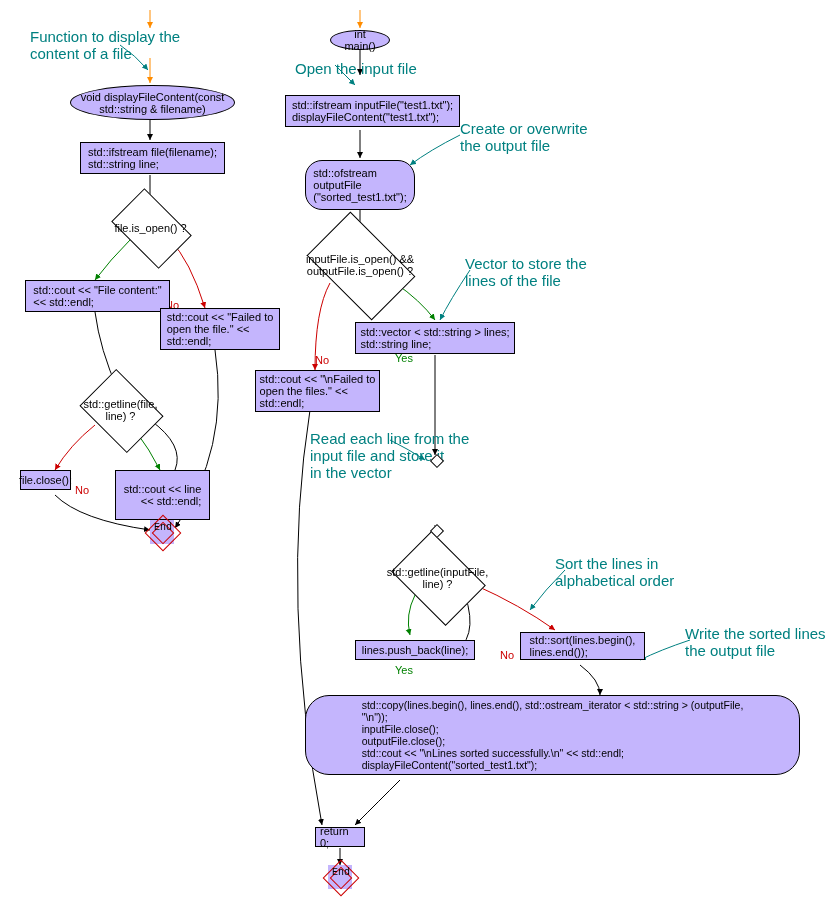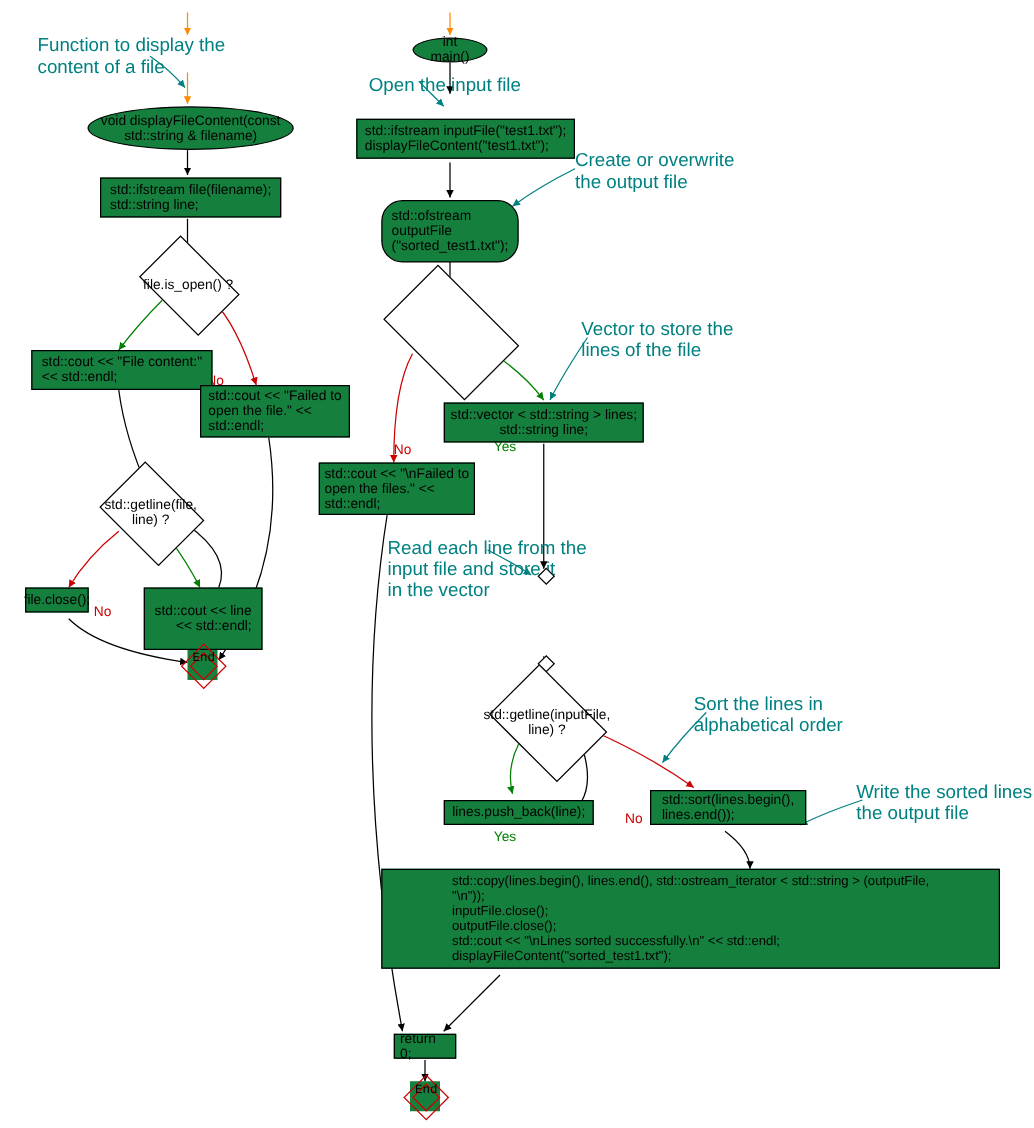--- a/index.html
+++ b/index.html
@@ -7,21 +7,21 @@
       font-size: 11px;
       margin: 0;
       padding: 0;
       background: #fff;
       width: 827px;
       height: 902px;
       position: relative;
     }
     .node {
       position: absolute;
-      background: #15803d;
+      background: #c4b5fd;
       text-align: center;
       display: flex;
       align-items: center;
       justify-content: center;
       box-sizing: border-box;
     }
     .terminal {
       border: 1px solid #000;
       border-radius: 50%;
       padding: 4px 8px;
@@ -215,28 +215,30 @@
 
 <div class="annotation" style="left:460px; top:120px; white-space:pre;">Create or overwrite
 the output file</div>
 
 <div class="node process" style="left:305px; top:160px; width:110px; height:50px; text-align:left; white-space:pre;border-radius:17px;">std::ofstream
 outputFile
 ("sorted_test1.txt");</div>
 
 <div class="decision" style="left:315px; top:235px; width:90px; height:60px;">
   <div class="diamond"></div>
+  <div class="diamond-text" style="white-space:pre;">inputFile.is_open() &amp;&amp;
+outputFile.is_open() ?</div>
 </div>
 <div class="label label-no" style="left:315px; top:310px;">No</div>
 <div class="label label-yes" style="left:395px; top:308px;">Yes</div>
 
 <div class="annotation" style="left:465px; top:255px; white-space:pre;">Vector to store the
 lines of the file</div>
 
-<div class="node process" style="left:355px; top:322px; width:160px; height:32px; text-align:center; white-space:pre;">std::vector &lt; std::string &gt; lines;
+<div class="node process" style="left:355px; top:322px; width:160px; height:32px; text-align:left; white-space:pre;">std::vector &lt; std::string &gt; lines;
 std::string line;</div>
 
 <div class="node process" style="left:255px; top:370px; width:125px; height:42px; text-align:left; white-space:pre;">std::cout &lt;&lt; "\nFailed to
 open the files." &lt;&lt;
 std::endl;</div>
 
 <div class="annotation" style="left:310px; top:430px; white-space:pre;">Read each line from the
 input file and store it
 in the vector</div>
 
@@ -252,21 +254,21 @@
 alphabetical order</div>
 
 <div class="node process" style="left:355px; top:640px; width:120px; height:20px; text-align:left;">lines.push_back(line);</div>
 
 <div class="node process" style="left:520px; top:632px; width:125px; height:28px; text-align:left; white-space:pre;">std::sort(lines.begin(),
 lines.end());</div>
 
 <div class="annotation" style="left:685px; top:625px; white-space:pre;">Write the sorted lines to
 the output file</div>
 
-<div class="node process" style="left:305px; top:695px; width:495px; height:80px; text-align:left; white-space:pre; font-size:10.5px;">std::copy(lines.begin(), lines.end(), std::ostream_iterator &lt; std::string &gt; (outputFile,
+<div class="node process" style="left:305px; top:695px; width:495px; height:80px; text-align:left; white-space:pre; font-size:10.5px;border-radius:24px;">std::copy(lines.begin(), lines.end(), std::ostream_iterator &lt; std::string &gt; (outputFile,
 "\n"));
 inputFile.close();
 outputFile.close();
 std::cout &lt;&lt; "\nLines sorted successfully.\n" &lt;&lt; std::endl;
 displayFileContent("sorted_test1.txt");</div>
 
 <div class="node process" style="left:315px; top:827px; width:50px; height:20px; text-align:left;">return 0;</div>
 
 <div class="node" style="left:328px; top:865px;">
   <div class="end-node">

